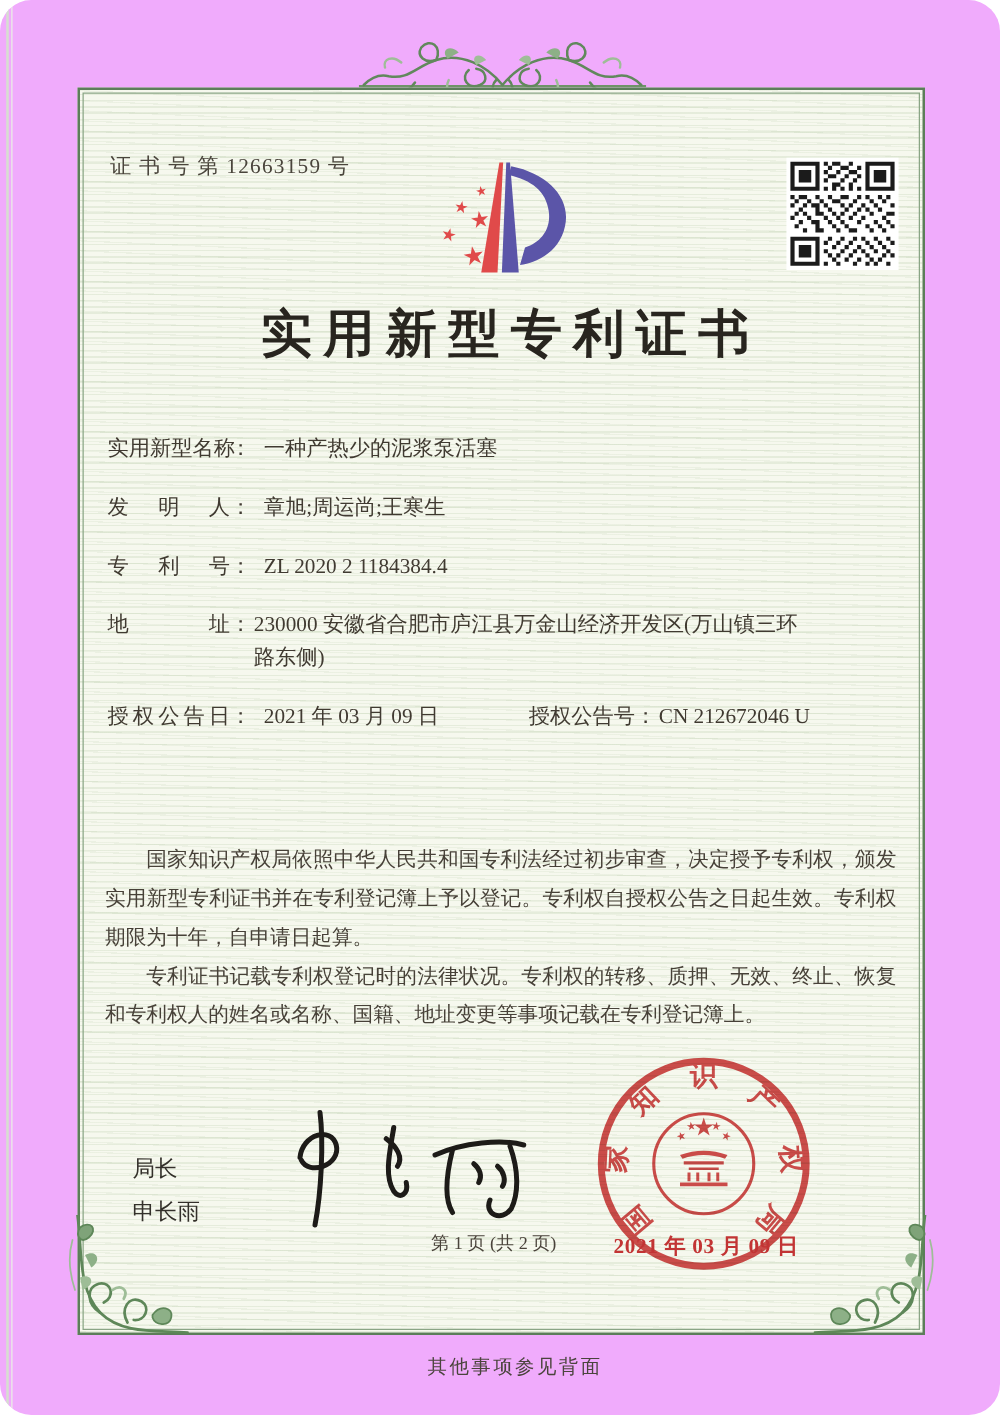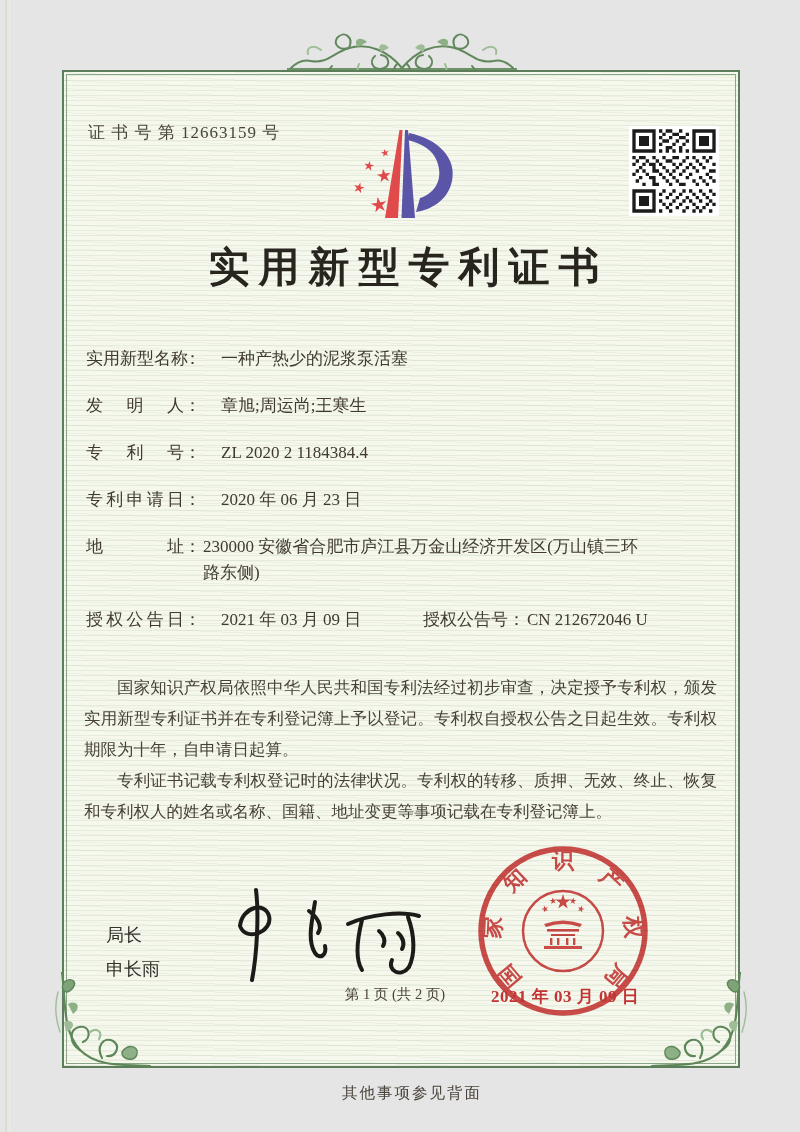--- a/index.html
+++ b/index.html
@@ -1,17 +1,17 @@
 <!DOCTYPE html>
 <html><head>
 <meta charset="utf-8">
 <style>
   html,body{margin:0;padding:0;background:#ffffff;}
-  .page{position:relative;width:800px;height:1132px;background:#e5e5e5;overflow:hidden;
-        font-family:"Liberation Serif","DejaVu Serif",serif;}
+  .page{position:relative;width:800px;height:1132px;background:#f0abfc;overflow:hidden;
+        font-family:"Liberation Serif","DejaVu Serif",serif;border-radius:25px;}
   
   .scan-edge1{position:absolute;left:5px;top:0;width:2px;height:1132px;background:#d6dfd0;}
   .scan-edge2{position:absolute;left:9px;top:0;width:1px;height:1132px;background:#e9efe3;}
 
   
   .frame{position:absolute;left:62px;top:70px;width:678px;height:998px;box-sizing:border-box;
          border:2px solid #5c7d5a;
          background-color:#f6f8ee;
          background-image:
            repeating-linear-gradient(0deg, rgba(141,173,122,0.16) 0 1px, rgba(255,255,255,0) 1px 5px),
@@ -23,21 +23,21 @@
 
   .logo{position:absolute;left:336px;top:106px;}
   .qr{position:absolute;left:629px;top:126px;}
 
   .title{position:absolute;left:0;top:240px;width:800px;text-align:center;
          font-size:41px;font-weight:600;letter-spacing:9px;color:#28251f;padding-left:17px;box-sizing:border-box;}
 
   .fields{position:absolute;left:86px;top:346px;width:640px;color:#403a31;}
   .frow{font-size:17px;line-height:26px;margin-bottom:21px;white-space:nowrap;position:relative;}
   .flab{display:inline-block;width:98px;text-align:justify;text-align-last:justify;}
-  .fval{margin-left:20px;}
+  .fval{margin-left:10px;}
   .fval-block{display:inline-block;width:436px;white-space:normal;vertical-align:top;margin-left:2px;line-height:26px;}
   .grant-right{position:absolute;left:337px;top:0;}
   .grant-right .fval{margin-left:2px;}
 
   .body-text{position:absolute;left:84px;top:672px;width:633px;font-size:16.5px;line-height:31px;
          color:#474138;text-align:justify;}
   .body-text p{margin:0;text-indent:2em;}
 
   .signer{position:absolute;left:106px;top:918px;font-size:18px;color:#33302a;line-height:34px;}
   .signature{position:absolute;left:212px;top:874px;}
@@ -155,23 +155,20 @@
   <div class="fields">
     <div class="frow">
       <span class="flab">实用新型名称</span><span>：</span><span class="fval">一种产热少的泥浆泵活塞</span>
     </div>
     <div class="frow">
       <span class="flab">发明人</span><span>：</span><span class="fval">章旭;周运尚;王寒生</span>
     </div>
     <div class="frow">
       <span class="flab">专利号</span><span>：</span><span class="fval">ZL 2020 2 1184384.4</span>
     </div>
-    <div class="frow">
-      <span class="flab">专利申请日</span><span>：</span><span class="fval">2020 年 06 月 23 日</span>
-    </div>
     <div class="frow" style="height:auto;line-height:26px;">
       <span class="flab">地址</span><span>：</span><span class="fval-block">230000 安徽省合肥市庐江县万金山经济开发区(万山镇三环路东侧)</span>
     </div>
     <div class="frow">
       <span class="flab">授权公告日</span><span>：</span><span class="fval">2021 年 03 月 09 日</span>
       <span class="grant-right">
         <span>授权公告号</span><span>：</span><span class="fval">CN 212672046 U</span>
       </span>
     </div>
   </div>

